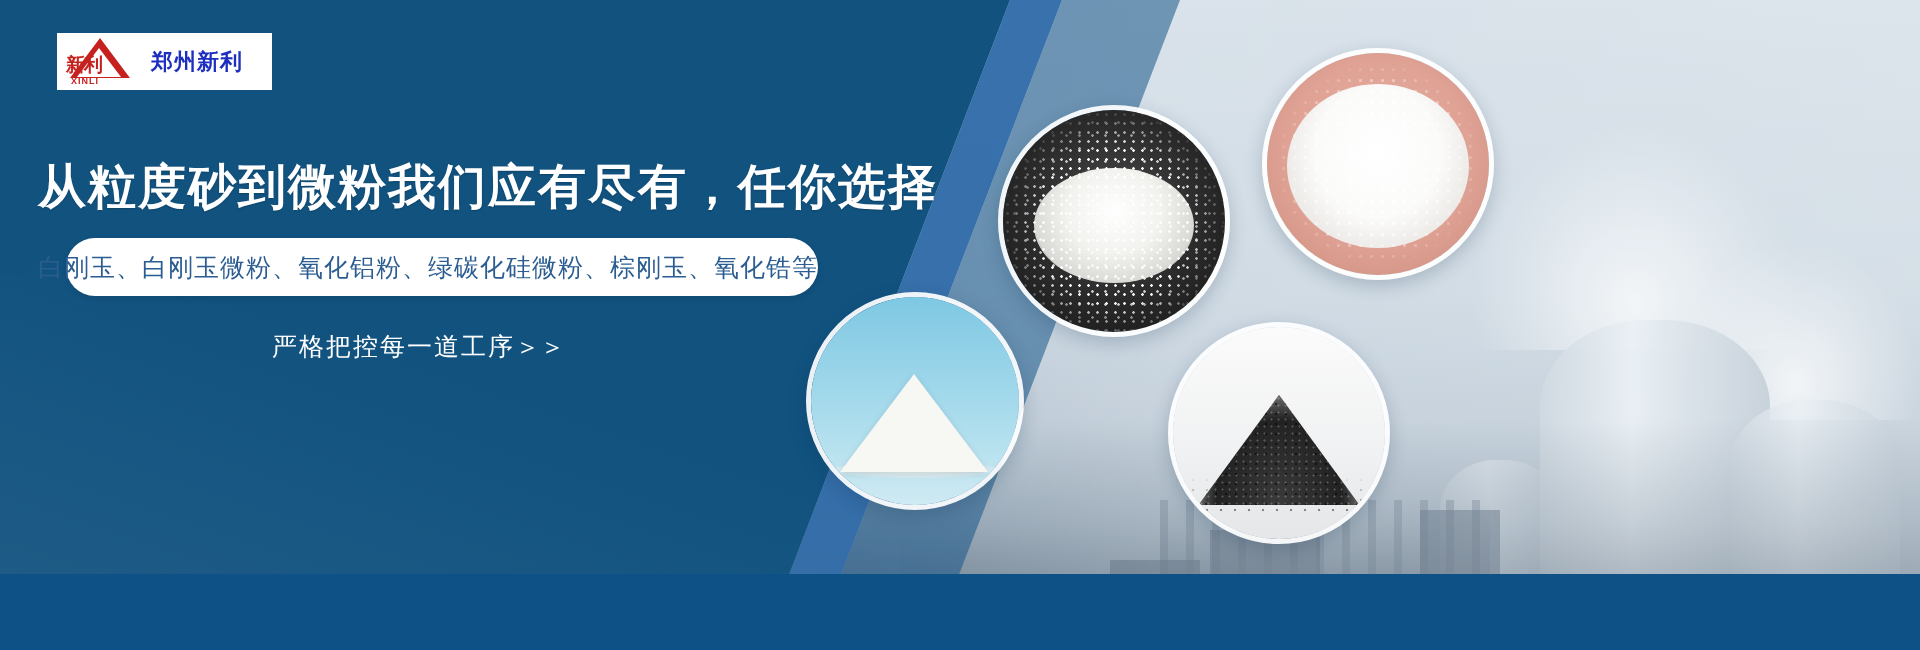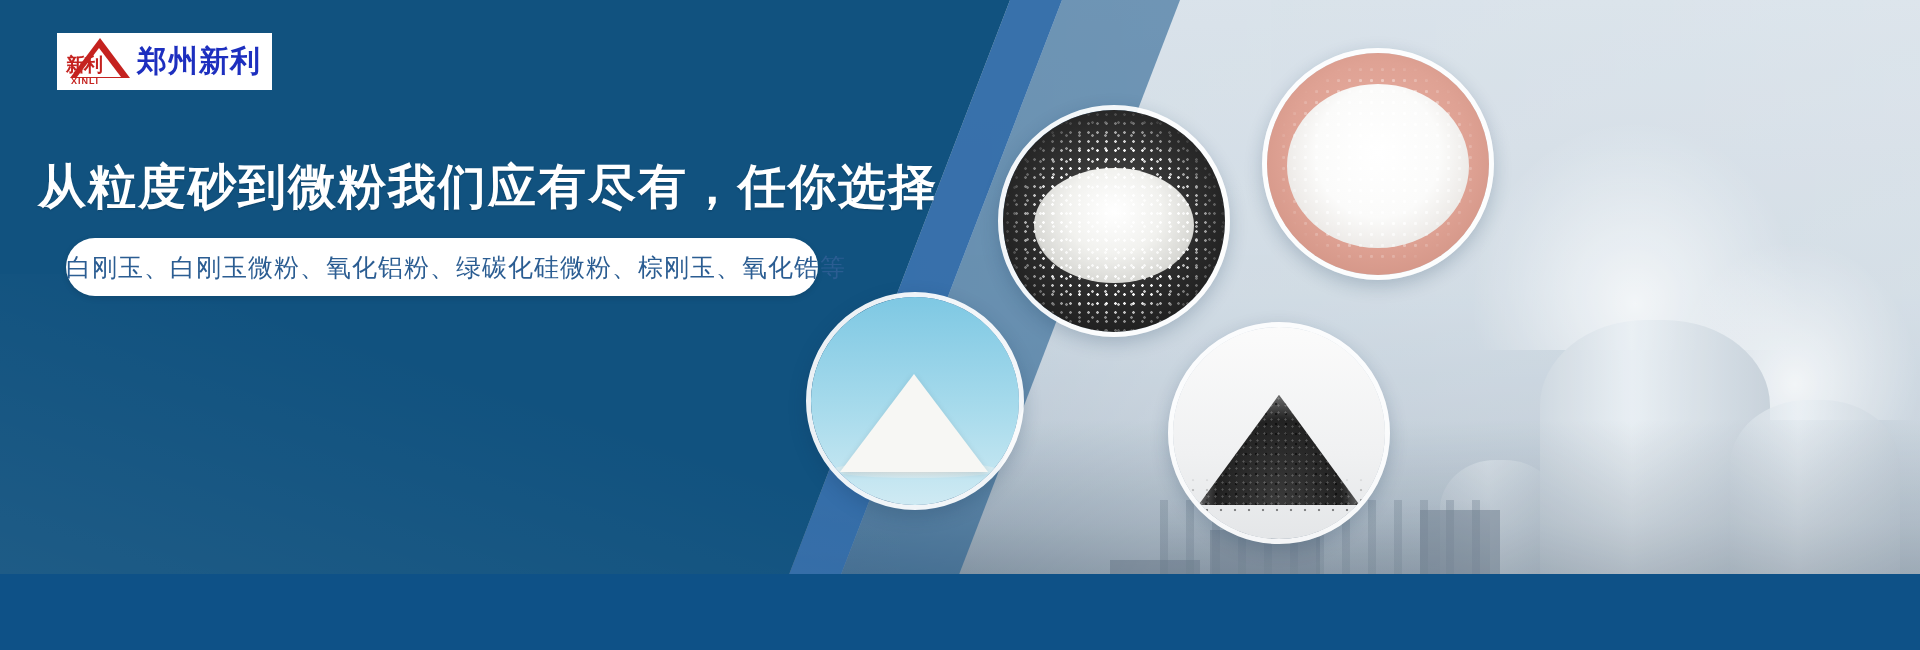--- a/index.html
+++ b/index.html
@@ -117,40 +117,40 @@
     color:#c5221f; font-weight:700;
     letter-spacing:-1px;
     white-space:nowrap;
   }
   .logo-mark .py{
     position:absolute; left:4px; top:41px;
     font-size:9px; line-height:9px; color:#c5221f;
     letter-spacing:1px; font-weight:700;
   }
   .logo-text{
-    font-size:30px; font-weight:700; color:#1d2fbf;
-    letter-spacing:1px; margin-left:4px; white-space:nowrap;
+    font-size:22px; font-weight:700; color:#1d2fbf;
+    letter-spacing:1px; margin-left:18px; white-space:nowrap;
   }
 
   
   .headline{
     position:absolute; left:38px; top:140px;
     font-size:48px; font-weight:700; color:#ffffff;
     letter-spacing:2px; white-space:nowrap;
     text-shadow:0 1px 2px rgba(0,0,0,.18);
     margin-top:15px;
   }
 
   
   .pill{
     position:absolute; left:66px; top:238px;
     width:752px; height:58px;
     background:#ffffff;
     border-radius:29px;
-    display:flex; align-items:center; justify-content:flex-start;
+    display:flex; align-items:center; justify-content:flex-end;
     box-shadow:0 2px 6px rgba(0,0,0,.12);
   }
   .pill-text{
     font-size:25px; color:#2b5d92; font-weight:400;
     letter-spacing:1px; white-space:nowrap;
   }
 
   
   .cta{
     position:absolute; left:272px; top:330px;
@@ -282,20 +282,23 @@
     </div>
     <div class="logo-text">郑州新利</div>
   </div>
 
   <div class="headline">从粒度砂到微粉我们应有尽有，任你选择</div>
 
   <div class="pill">
     <div class="pill-text">白刚玉、白刚玉微粉、氧化铝粉、绿碳化硅微粉、棕刚玉、氧化锆等</div>
   </div>
 
+  <div class="cta">
+    <span>严格把控每一道工序</span><span class="arrows">＞＞</span>
+  </div>
 
   <div class="circle c1">
     <div class="inner">
       <div class="heap"></div>
       <div class="grit"></div>
     </div>
   </div>
 
   <div class="circle c2">
     <div class="inner">

